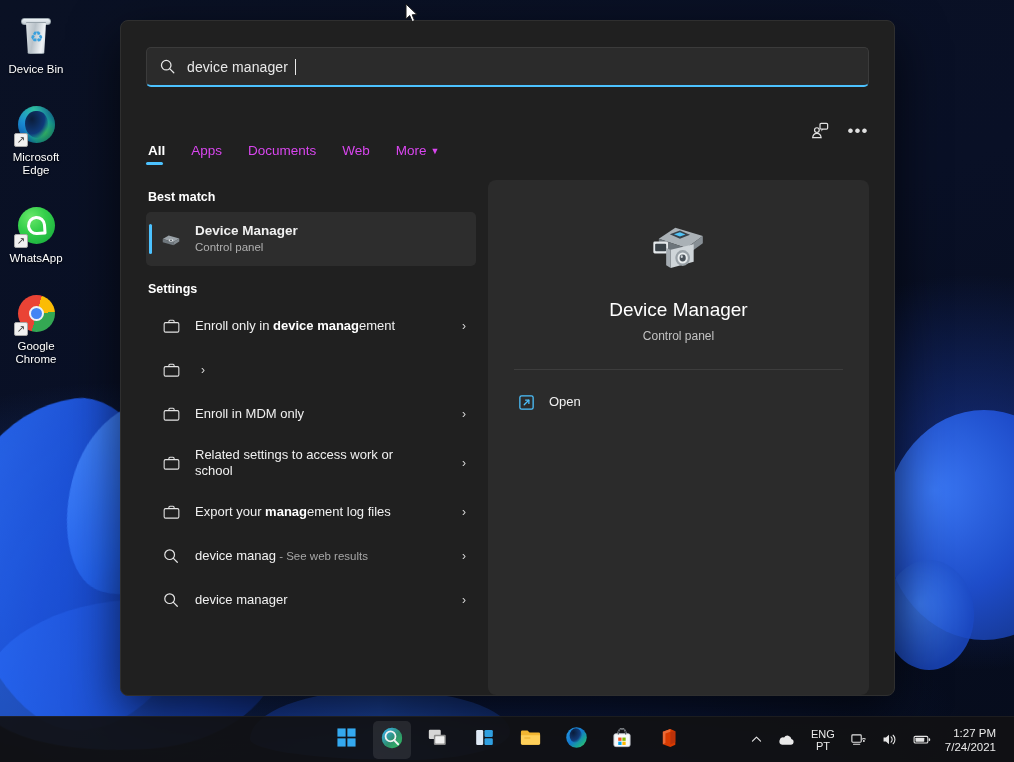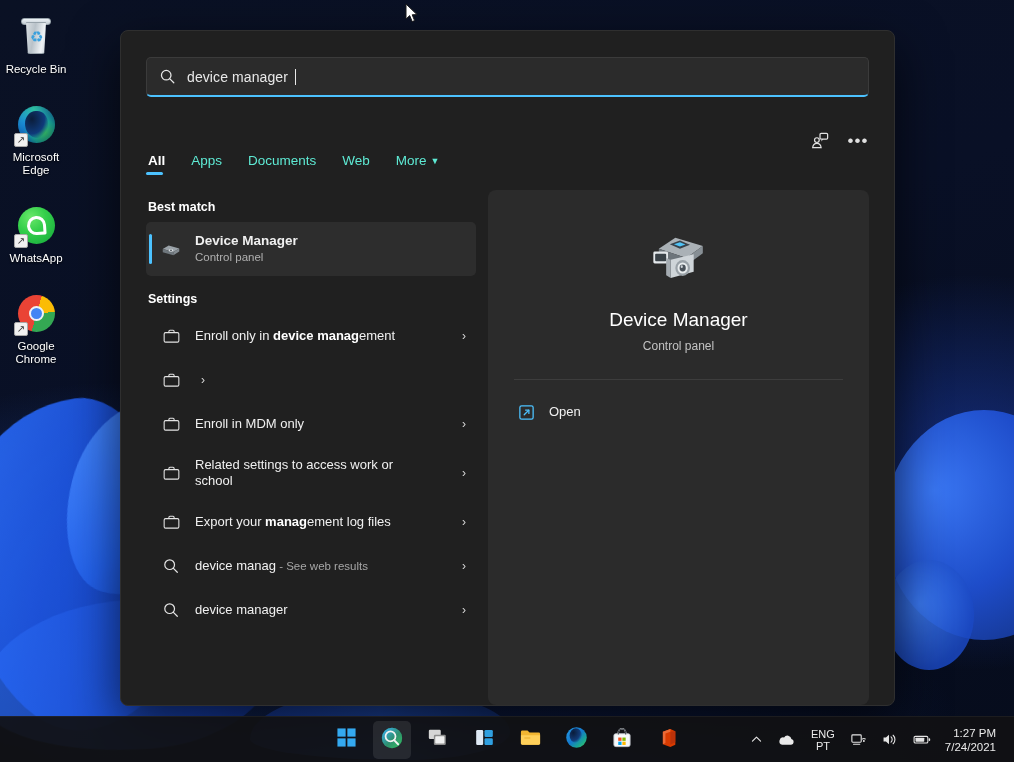--- a/index.html
+++ b/index.html
@@ -128,21 +128,21 @@
     content:""; position:absolute; left:2px; top:2px; width:33px; height:15px;
     background:#ea4335; border-radius:16px 16px 0 0; opacity:0;
   }
   .chrome-ico::after {
     content:""; width:15px; height:15px; border-radius:50%;
     background:#4285f4; border:2.6px solid #eef1f5; box-sizing:border-box;
   }
 
   
   #search-panel {
-    position:absolute; left:120px; top:30px; width:775px; height:676px;
+    position:absolute; left:120px; top:20px; width:775px; height:676px;
     background:#202020; border:1px solid #2f2f2f; border-radius:8px;
     box-shadow:0 18px 50px rgba(0,0,0,.65);
     overflow:hidden; display:flex; flex-direction:column;
   }
   #search-box-wrap { padding:26px 25px 0 25px; }
   .search-box {
     height:40px; background:#2b2b2b; border:1px solid #3b3b3b;
     border-bottom:2px solid #4cc2ff; border-radius:5px;
     display:flex; align-items:center; padding:0 12px; gap:11px;
   }
@@ -154,21 +154,21 @@
     display:inline-block; width:1px; height:16px; background:#e8e8e8;
     vertical-align:-3px; margin-left:-4px;
   }
 
   
   #tabs-row {
     display:flex; align-items:center; padding:14px 25px 0 25px; gap:0;
   }
   .tabs { display:flex; align-items:flex-end; gap:22px; flex:1; }
   .tab {
-    position:relative; color:#5eead4; font-size:13.5px; padding:6px 2px 10px;
+    position:relative; color:#d946ef; font-size:13.5px; padding:6px 2px 10px;
     cursor:default; white-space:nowrap;
   }
   .tab.active { color:#fff; font-weight:600;margin-top:36px; }
   .tab.active::after {
     content:""; position:absolute; left:0; bottom:3px; width:17px; height:3px;
     background:#4cc2ff; border-radius:2px;
   }
   .tab .chev { font-size:9px; margin-left:4px; vertical-align:1px; }
   .tabs-right { display:flex; align-items:center; gap:16px; padding-bottom:8px; }
   .tool-ico { width:22px; height:22px; display:flex; align-items:center; justify-content:center; cursor:default; }
@@ -258,21 +258,21 @@
 </div>
 
 <div id="desktop-icons">
 
   <div class="desk-icon" style="margin-top:2px;">
     <div class="glyph">
       <div class="rb-lid"></div>
       <div class="rb-body"></div>
       <div class="rb-tri">♻</div>
     </div>
-    <div class="label">Recycle Bin</div>
+    <div class="label">Device Bin</div>
   </div>
 
   <div class="desk-icon" style="margin-top:10px;">
     <div class="glyph">
       <div class="edge-ico"></div>
       <div class="shortcut-arrow">↗</div>
     </div>
     <div class="label">Microsoft Edge</div>
   </div>
 

